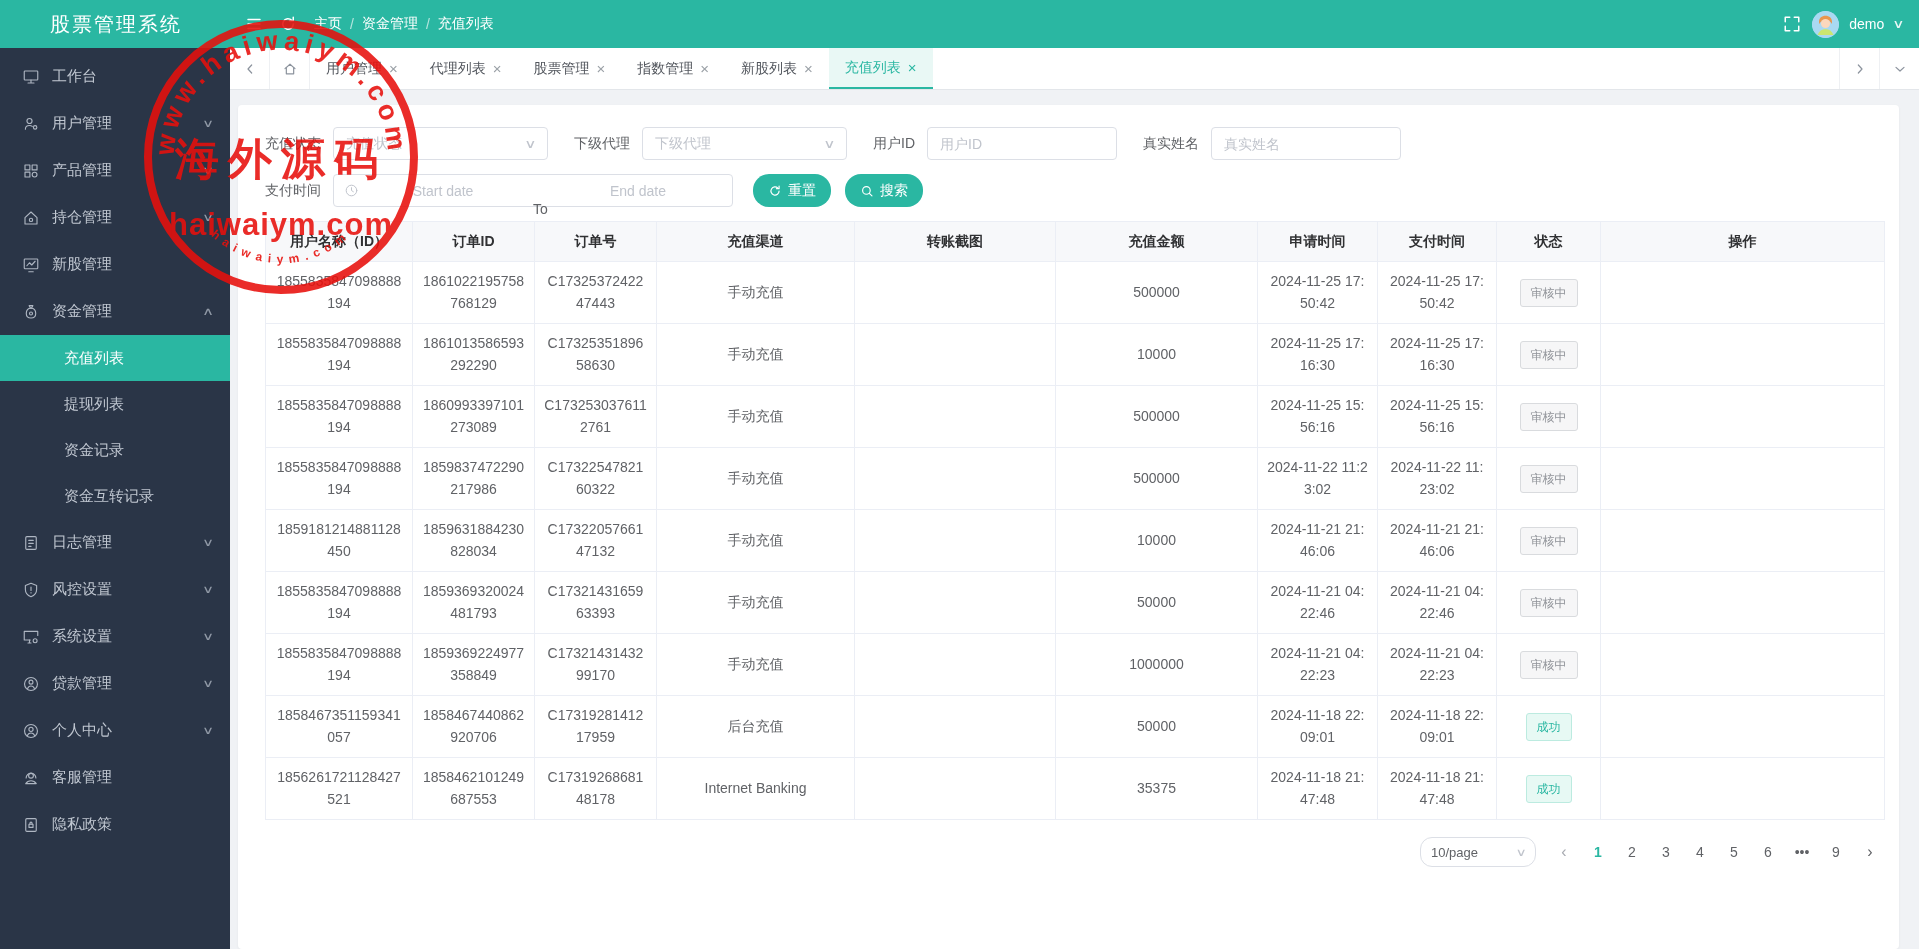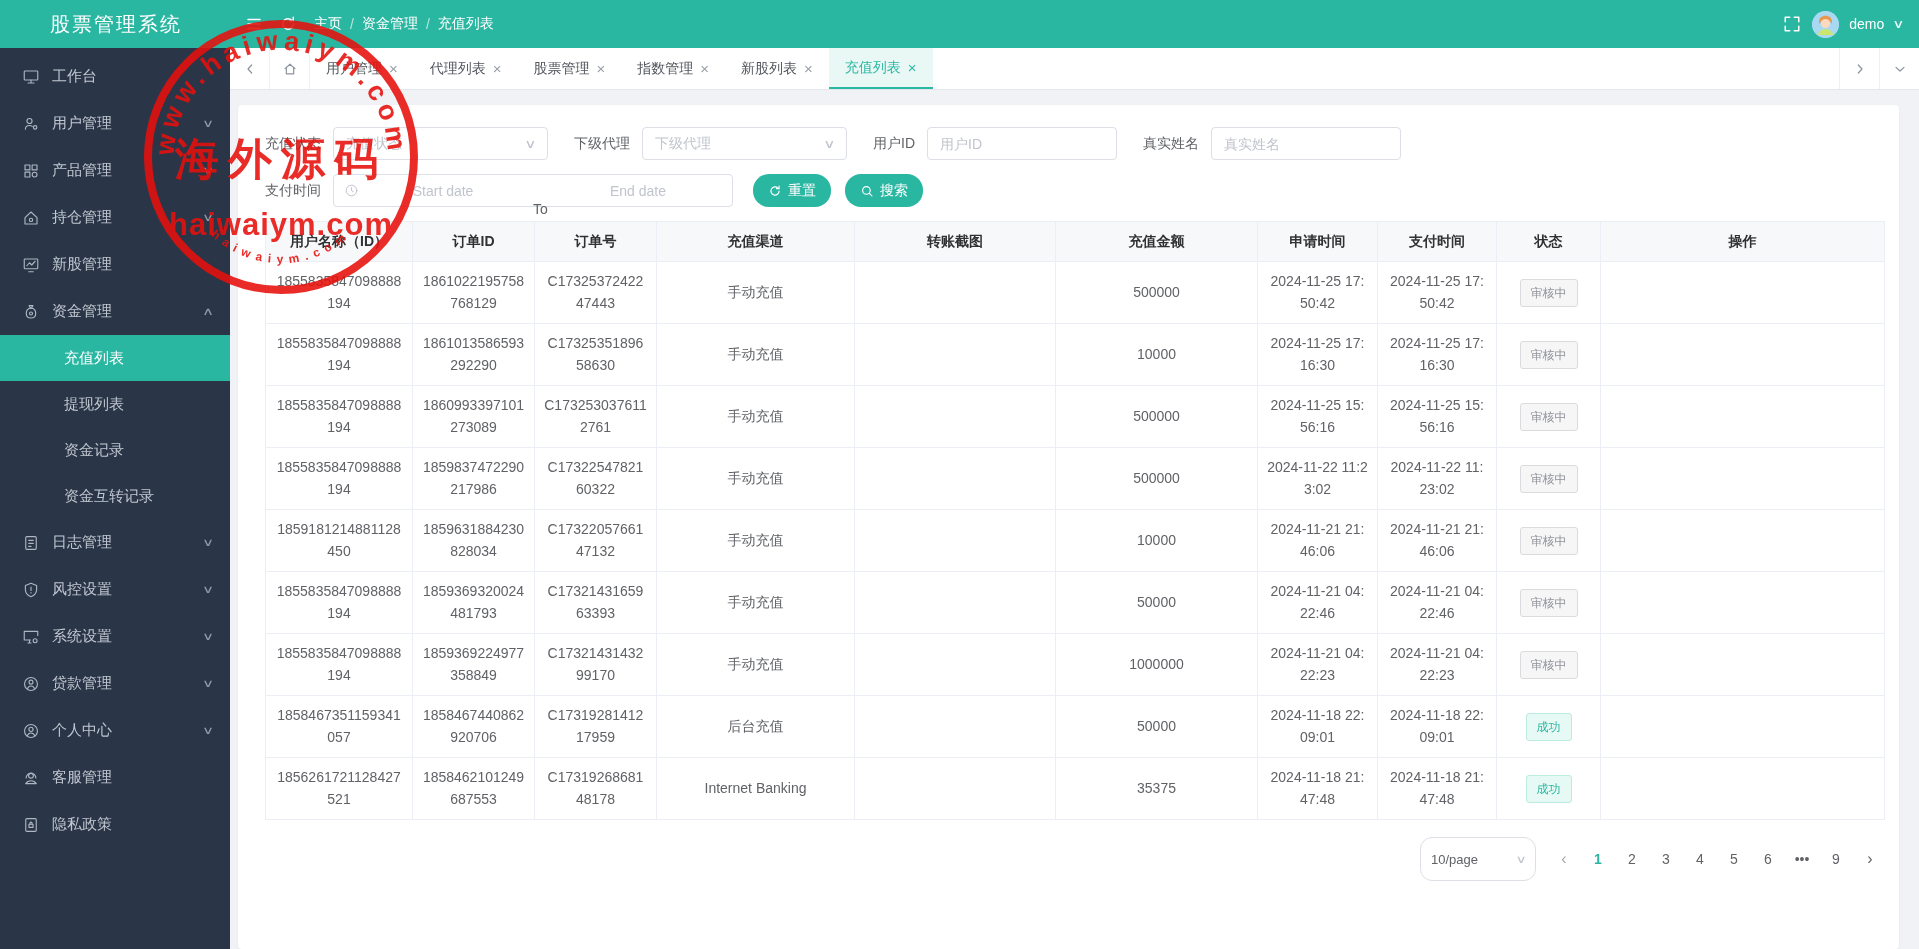--- a/index.html
+++ b/index.html
@@ -73,21 +73,21 @@
   table{border-collapse:collapse;table-layout:fixed;width:1619px;margin-top:2px;font-size:14px;}
   th,td{border:1px solid var(--border);text-align:center;word-break:break-all;}
   th{height:40px;background:#f7f8fa;color:var(--txt-dark);font-weight:700;font-size:14px;padding:0 6px;}
   td{height:62px;color:var(--txt);padding:8px 9px;line-height:1.55;background:#fff;}
   .badge{display:inline-block;font-size:12px;line-height:1;padding:7px 10px;border-radius:3px;white-space:nowrap;}
   .badge.pending{background:#f6f6f7;border:1px solid #d9dbde;color:#909399;}
   .badge.success{background:#e7f9f4;border:1px solid #bcebe0;color:var(--teal);}
 
   
   .pagination{display:flex;align-items:center;justify-content:flex-end;margin-top:17px;gap:6px;font-size:14px;color:var(--txt);}
-  .page-size{width:116px;height:44px;border:1px solid var(--inp-border);border-radius:12px;display:flex;align-items:center;padding:0 10px;font-size:13px;color:#606266;cursor:pointer;margin-right:8px;}
+  .page-size{width:116px;height:30px;border:1px solid var(--inp-border);border-radius:12px;display:flex;align-items:center;padding:0 10px;font-size:13px;color:#606266;cursor:pointer;margin-right:8px;}
   .page-size span:first-child{flex:1;}
   .page-size .sel-chev{color:#c0c4cc;font-size:11px;transform:scaleX(1.4);}
   .pg{min-width:28px;height:28px;display:inline-flex;align-items:center;justify-content:center;cursor:pointer;border-radius:3px;}
   .pg.active{color:var(--teal);font-weight:bold;}
   .pg.nav{color:#a8abb2;font-size:16px;}
 
   
   .stamp{position:absolute;left:140px;top:16px;width:282px;height:282px;z-index:60;pointer-events:none;opacity:.88;}
 </style>
 </head>

